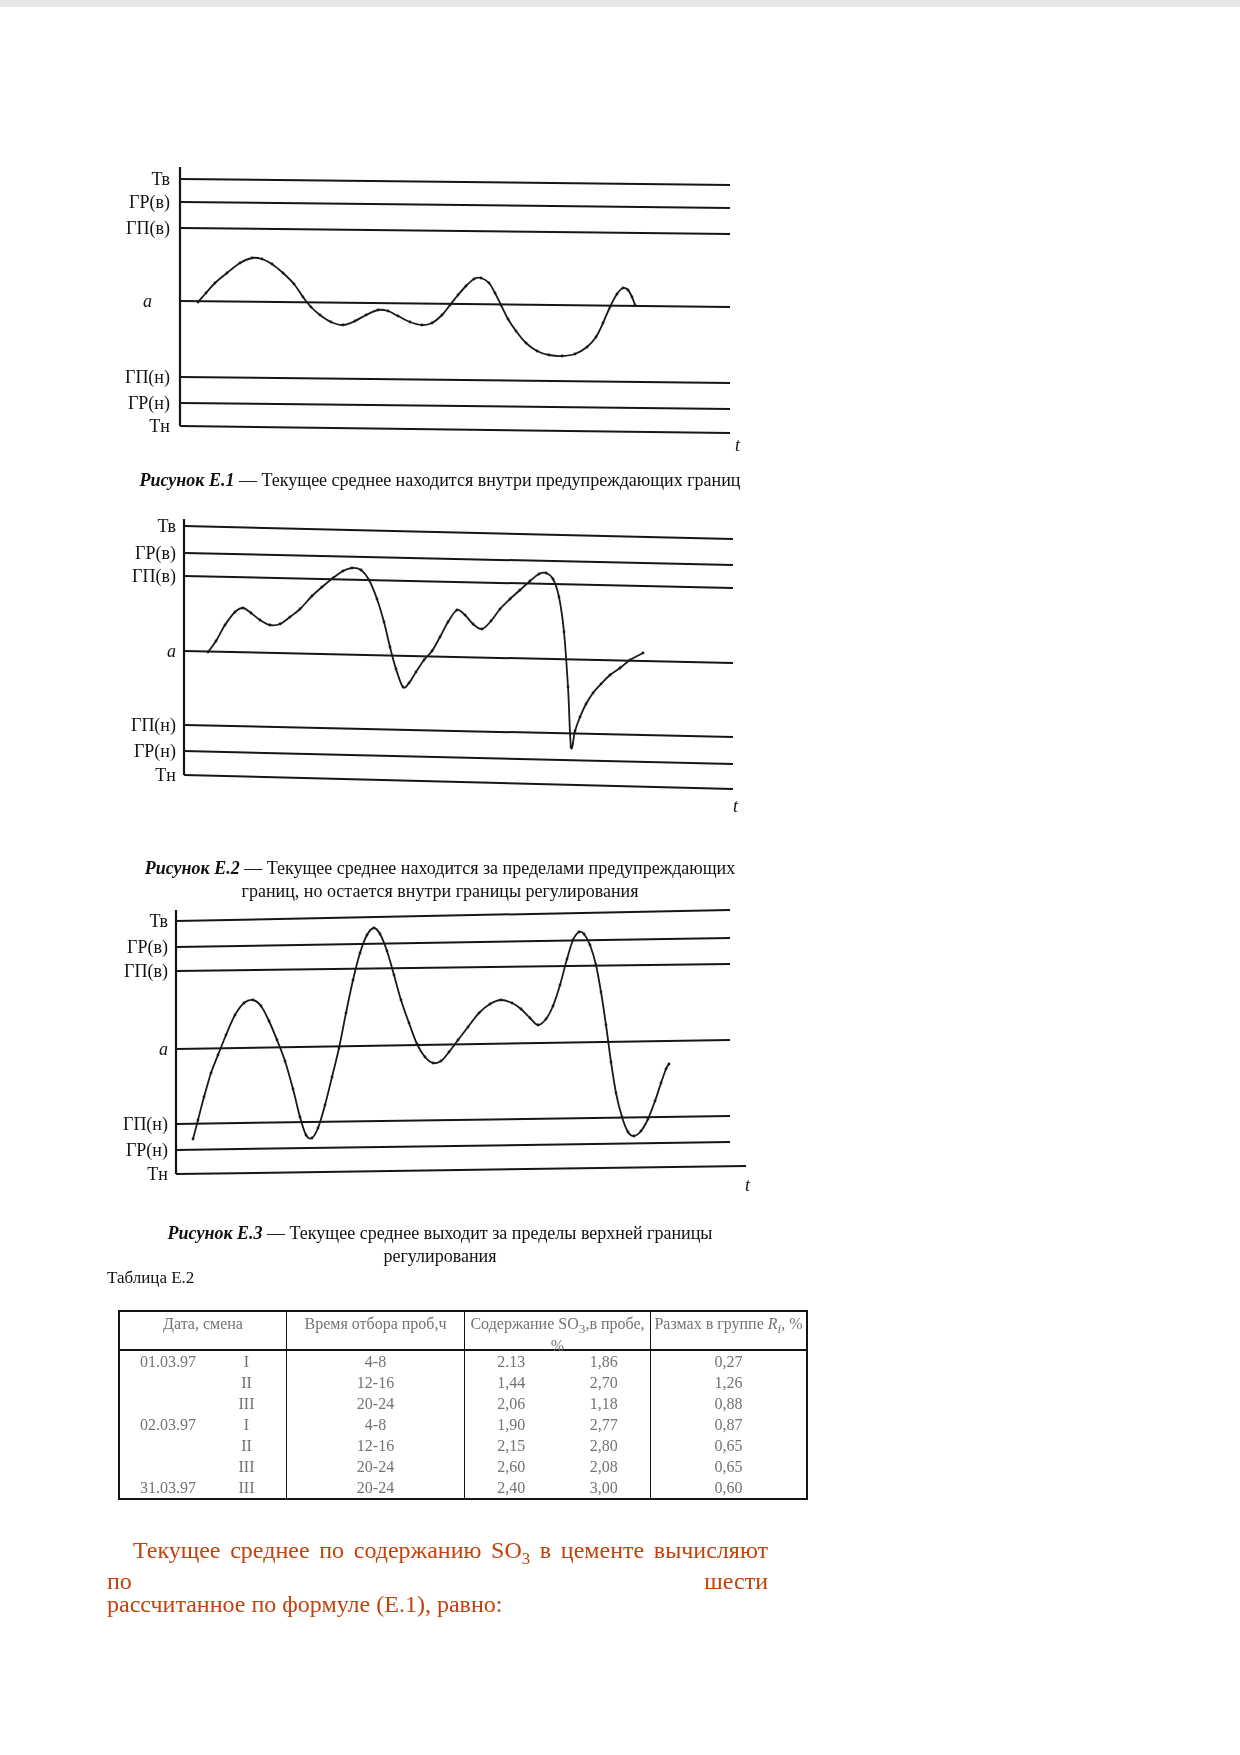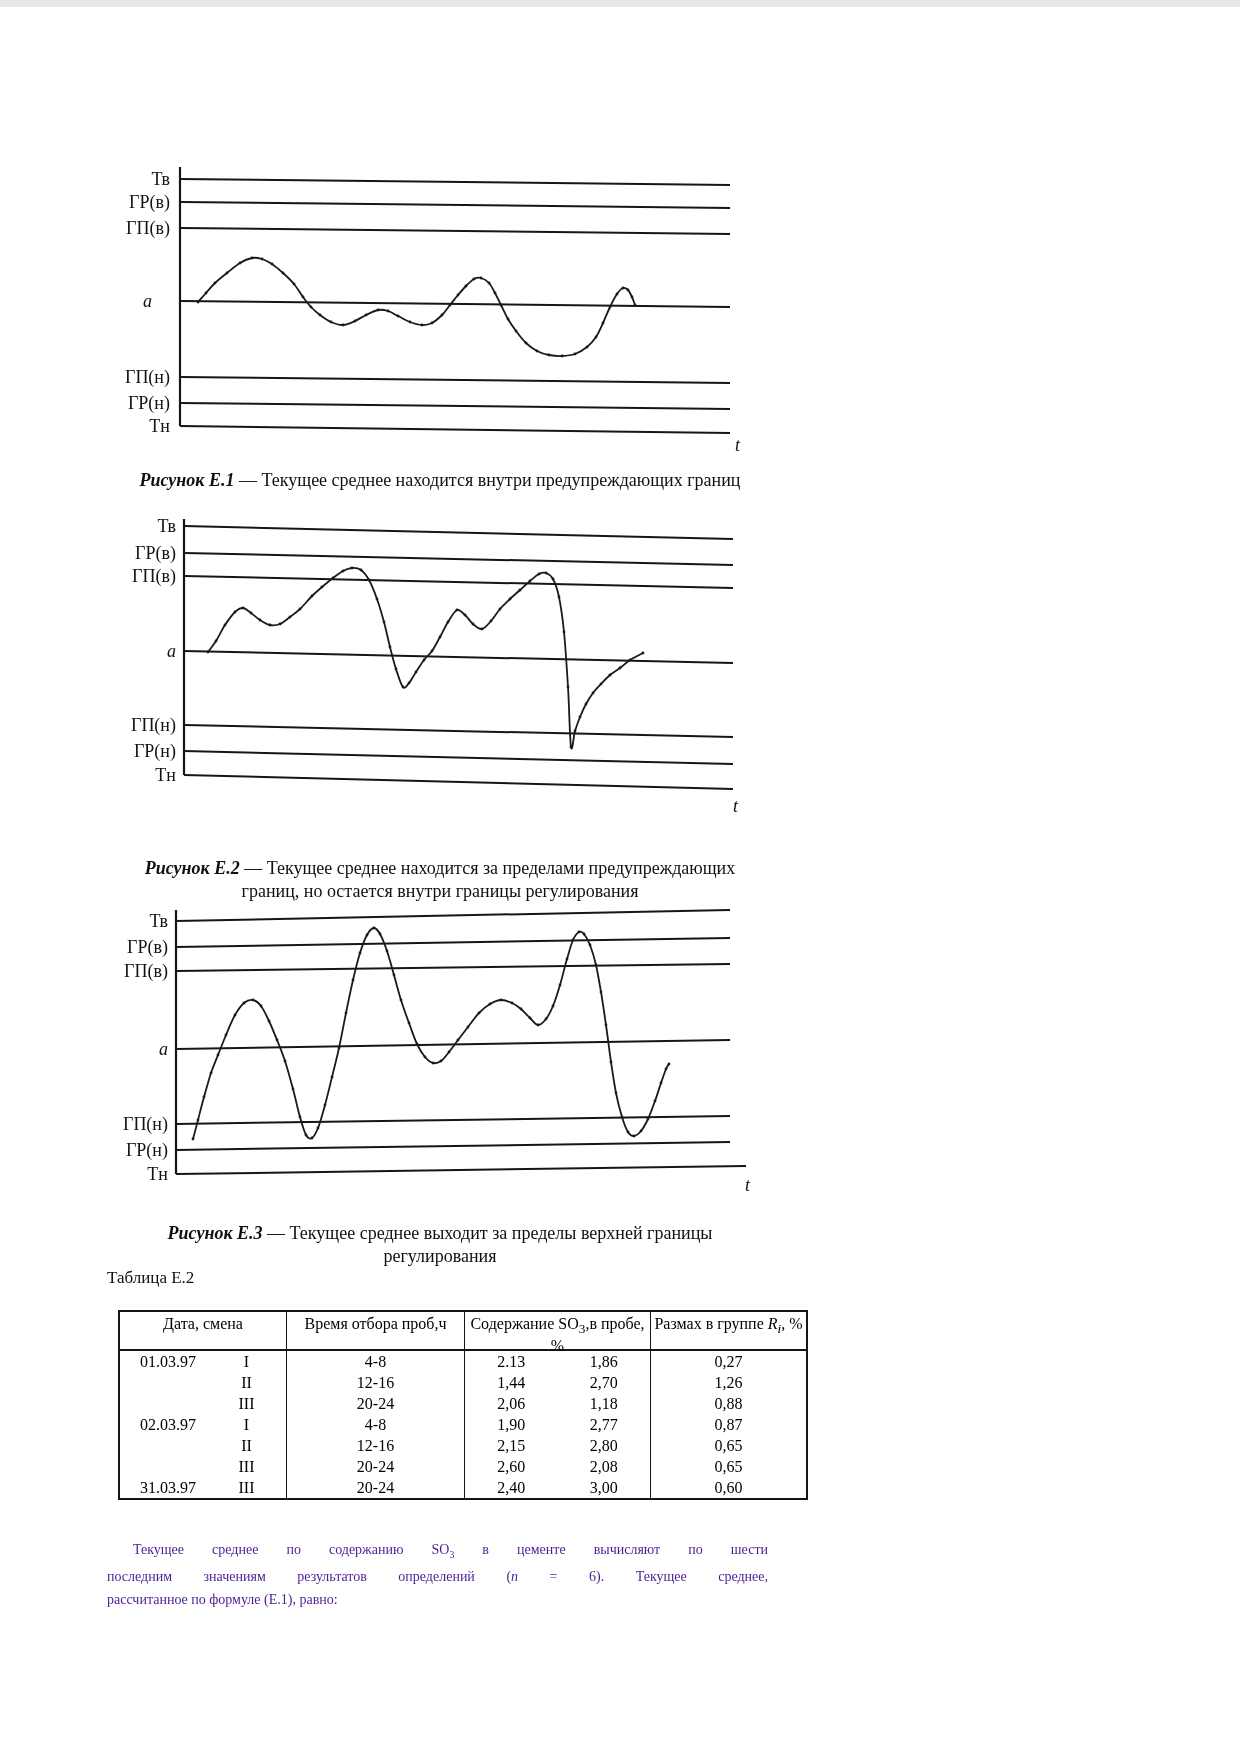--- a/index.html
+++ b/index.html
@@ -24,41 +24,41 @@
   }
   .cap-line{display:block;}
   .cap-line:empty{display:none;}
   .cap-title{font-weight:bold;font-style:italic;}
 
   .table-title{position:absolute;left:107px;top:1261px;font-size:17px;color:#101010;}
 
   .dtable{
     position:absolute;left:118px;top:1303px;width:690px;
     border:2px solid #151515;box-sizing:border-box;
-    font-size:16px;color:#000000;background:#fff;
+    font-size:16px;color:#737373;background:#fff;
   }
   .thead{display:grid;grid-template-columns:167px 178px 186px 1fr;height:39px;
     border-bottom:2px solid #151515;box-sizing:border-box;}
   .thead .hc{border-right:1.5px solid #151515;text-align:center;padding-top:3px;line-height:17px;box-sizing:border-box;}
   .thead .hc:last-child{border-right:none;}
   .trow{display:grid;grid-template-columns:167px 178px 186px 1fr;height:21px;line-height:21px;}
   .trow .tc{border-right:1.5px solid #151515;box-sizing:border-box;text-align:center;}
   .trow .tc:last-child{border-right:none;}
   .c1{display:flex;text-align:left;}
   .tdate{flex:0 0 78px;padding-left:9px;}
   .tshift{flex:1;text-align:center;}
   .c3{display:flex;}
   .c3 span{flex:1;text-align:center;}
   .tnote{
     border-top:2px solid #151515;height:17px;line-height:16px;
     padding-left:31px;font-size:16px;
   }
   .tnote .nlab{font-style:italic;}
 
-  .para{position:absolute;left:107px;top:1532px;width:661px;font-size:14px;color:#4c1d95;}
+  .para{position:absolute;left:107px;top:1532px;width:661px;font-size:24px;color:#c2410c;}
   .pline{line-height:22.5px;text-align:justify;text-align-last:justify;white-space:normal;}
   .pline.ind{text-indent:26px;}
   .pline.last{text-align:left;text-align-last:left;}
   .para sub{font-size:70%;}
 </style>
 </head>
 <body>
 
 <div class="sheet">
 
@@ -396,17 +396,16 @@
             <span>2,40</span>
             <span>3,00</span>
           </div>
           <div class="tc c4">0,60</div>
         </div>
       </div>
   </div>
 
   <div class="para">
     <div class="pline ind"><span>Текущее среднее по содержанию SO</span><sub>3</sub><span> в цементе вычисляют по шести</span></div>
-    <div class="pline"><span>последним значениям результатов определений (</span><i>n</i><span> = 6). Текущее среднее,</span></div>
     <div class="pline last">рассчитанное по формуле (Е.1), равно:</div>
   </div>
 
 </div>
 
 </body></html>

